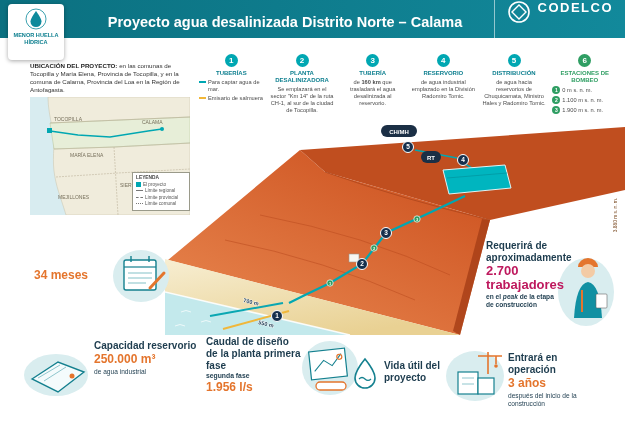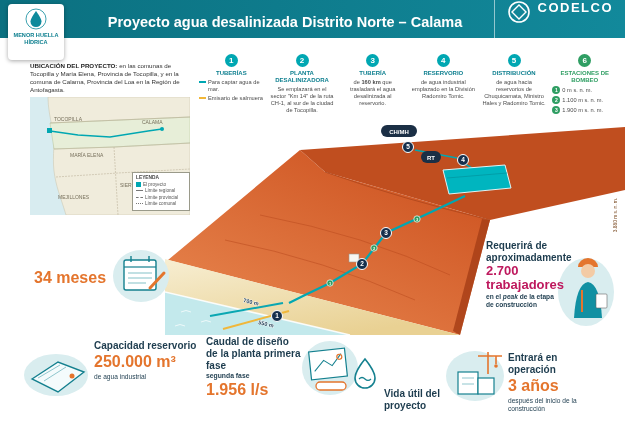--- a/index.html
+++ b/index.html
@@ -49,21 +49,21 @@
   .sw { width:7px; height:0; flex:0 0 auto; }
   .sw.square { width:5px; height:5px; background:#00a7b2; }
   .sw.solid  { border-top:1px solid #777; }
   .sw.dashed { border-top:1px dashed #777; }
   .sw.dotted { border-top:1px dotted #777; }
   
   .terrain { position:absolute; left:165px; top:120px; width:460px; height:215px; z-index:1; }
   
   .stat { position:absolute; z-index:5; }
   .stat .lbl { font-weight:bold; color:#1d3c4e; font-size:10px; line-height:1.2; }
-  .stat .val { font-weight:bold; color:#e4752d; font-size:16px; line-height:1.3; }
+  .stat .val { font-weight:bold; color:#e4752d; font-size:12px; line-height:1.3; }
   .stat .val.teal { color:#be185d; font-size:13px; line-height:1.1; }
   .stat .sub { color:#1d3c4e; font-size:6.6px; line-height:1.2; }
   .stat .sub.bold { font-weight:bold; }
   .icon { position:absolute; z-index:3; }
 </style>
 </head>
 <body>
 
 <svg class="terrain" viewBox="0 0 460 215" xmlns="http://www.w3.org/2000/svg">
   <defs>
@@ -313,21 +313,21 @@
     <path d="M14,32 L24,22 L32,28 L42,17" stroke="#14808f" stroke-width="1" fill="none"></path>
     <circle cx="40" cy="20" r="2.5" fill="none" stroke="#e4752d" stroke-width="1.2"></circle>
   </g>
   <rect x="16" y="44" width="30" height="8" rx="4" fill="#ffffff" stroke="#e4752d" stroke-width="1.3"></rect>
 </svg>
 
 <svg class="icon" style="left:352px; top:356px;" width="26" height="36" viewBox="0 0 26 36">
   <path d="M13,3 C13,3 3,15 3,22 a10,10 0 0 0 20,0 C23,15 13,3 13,3 Z" fill="none" stroke="#14808f" stroke-width="1.6"></path>
   <path d="M7,23 q3,-3 6,0 t6,0" fill="none" stroke="#14808f" stroke-width="1.2"></path>
 </svg>
-<div class="stat" style="left:384px; top:360px; width:80px;margin-top:28px;">
+<div class="stat" style="left:384px; top:360px; width:80px;">
   <div class="lbl">Vida útil del proyecto</div>
 </div>
 
 <div class="stat" style="left:486px; top:240px; width:74px;">
   <div class="lbl">Requerirá de aproximadamente</div>
   <div class="val teal">2.700 trabajadores</div>
   <div class="sub bold"><span>en el </span><i>peak</i><span> de la etapa de construcción</span></div>
 </div>
 <svg class="icon" style="left:556px; top:246px;" width="64" height="84" viewBox="0 0 64 84">
   <ellipse cx="30" cy="46" rx="28" ry="34" fill="#d9edef"></ellipse>

